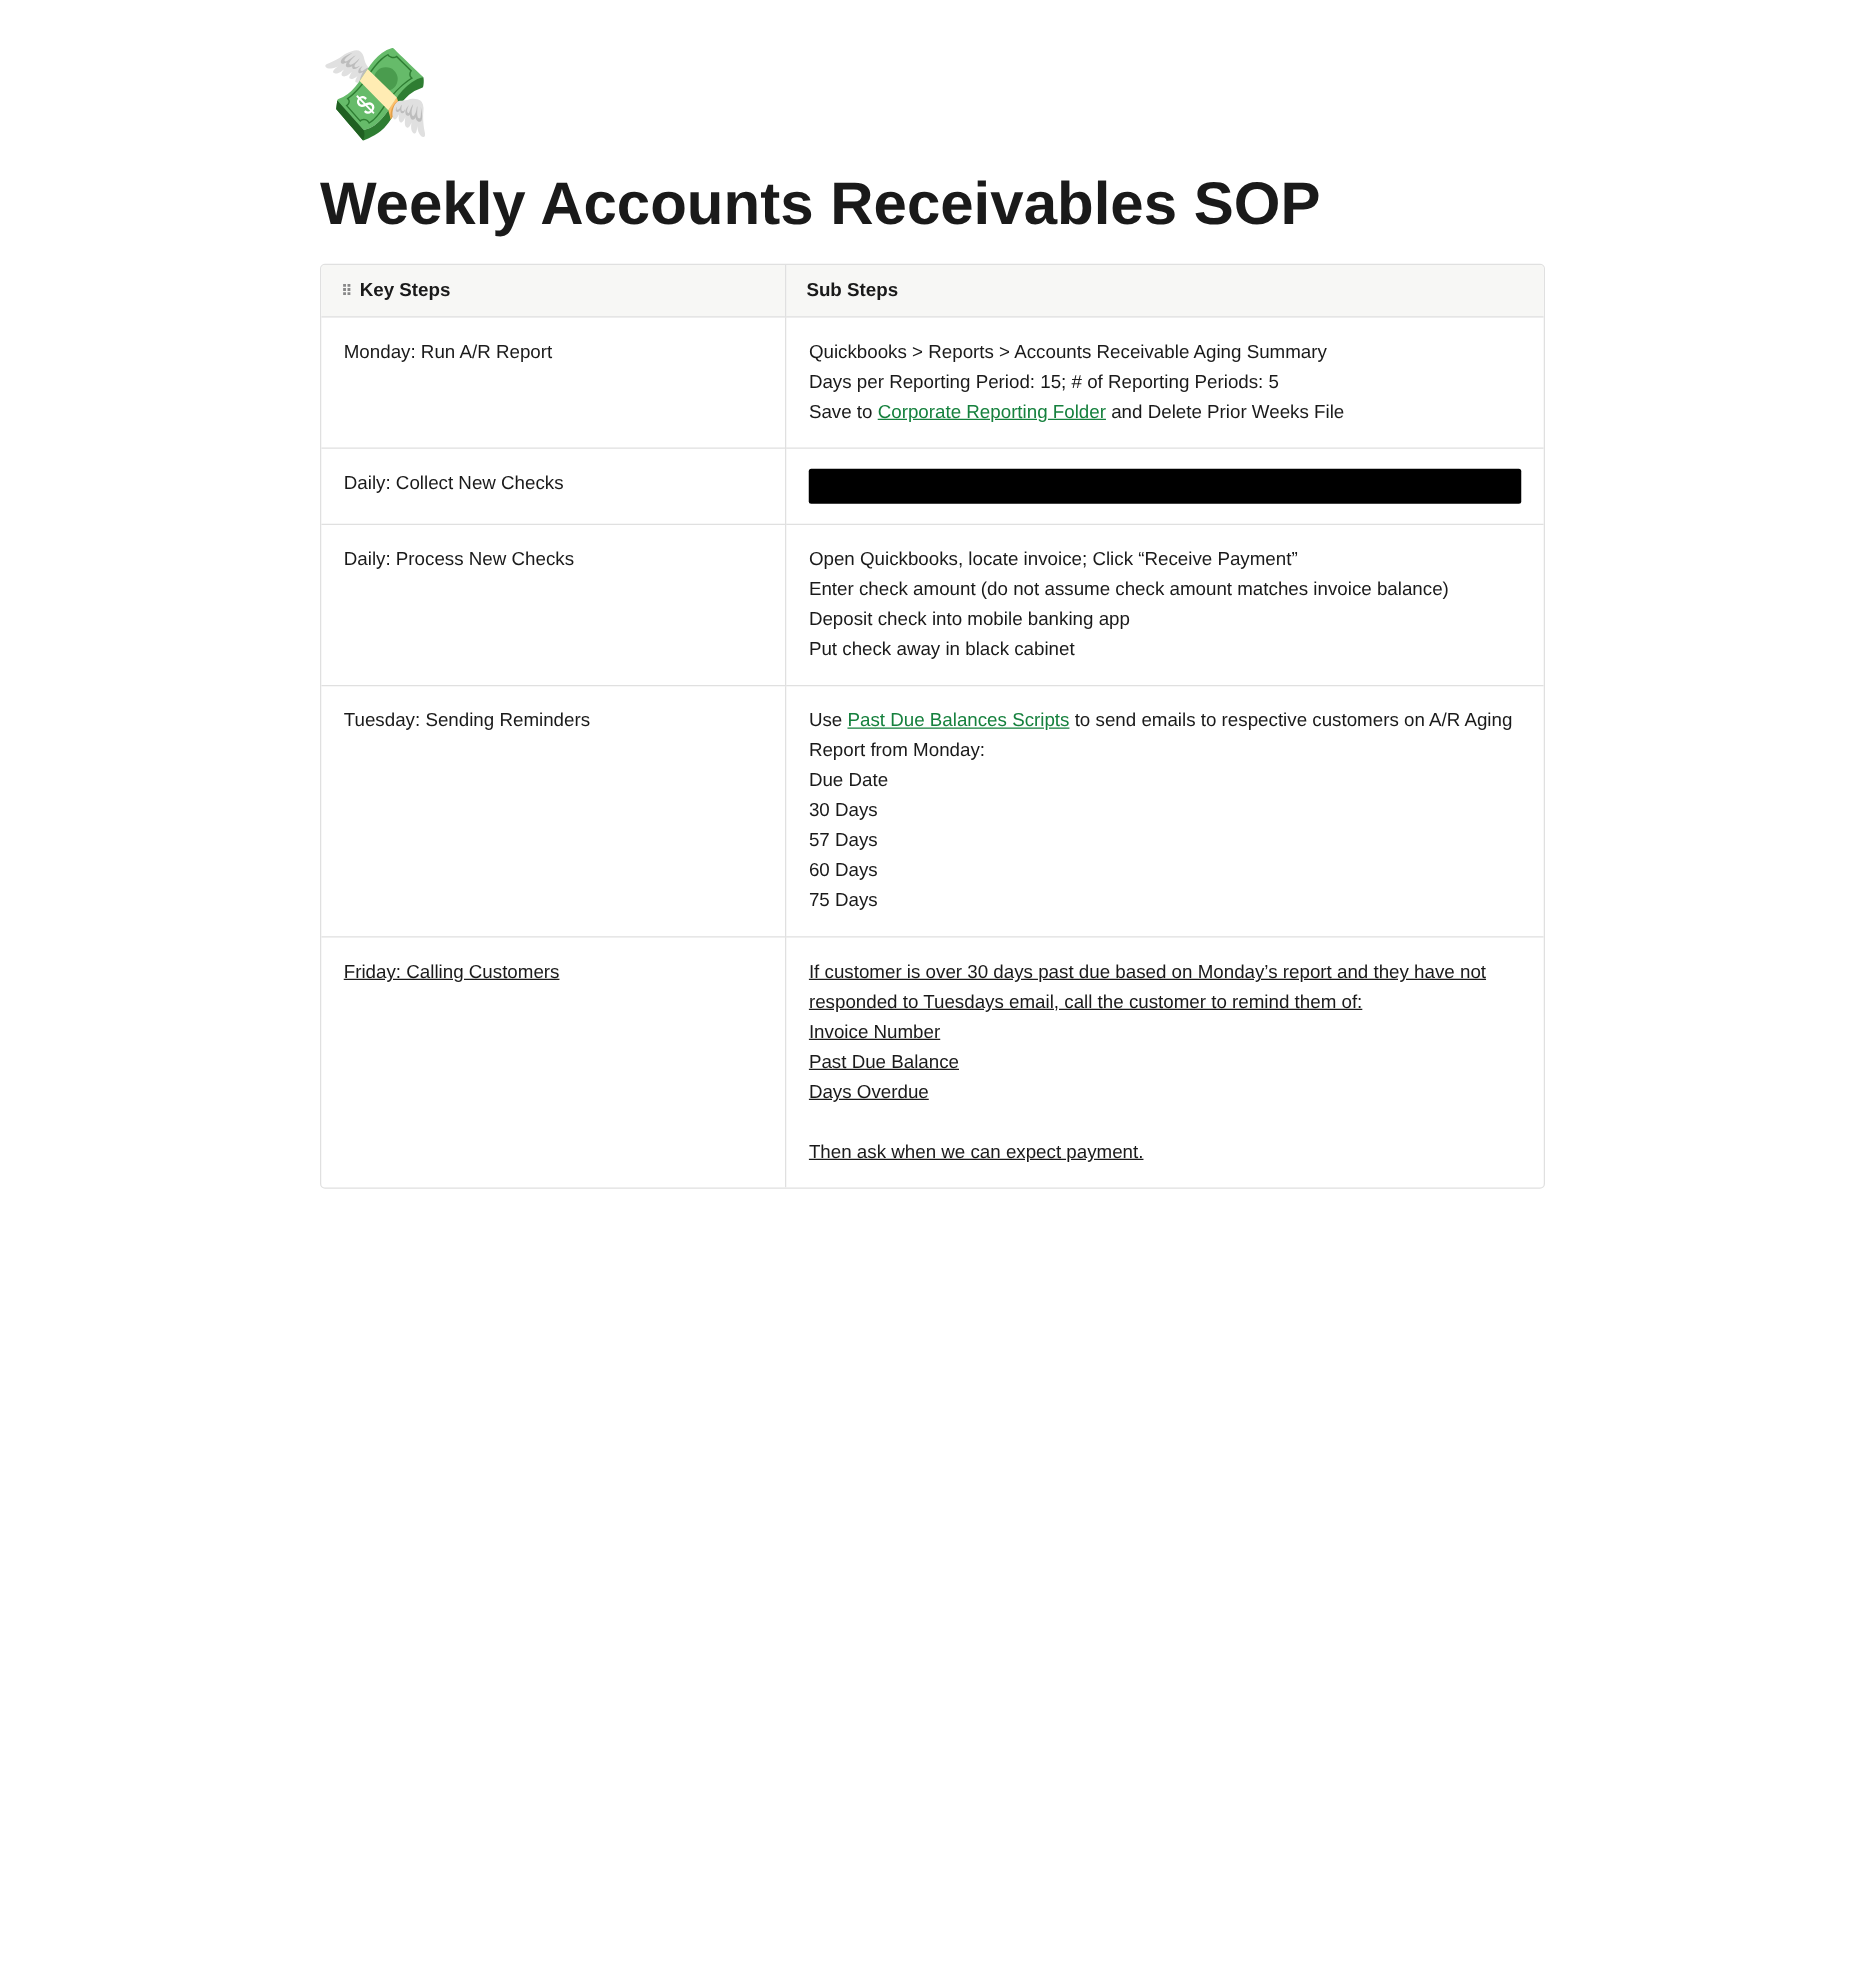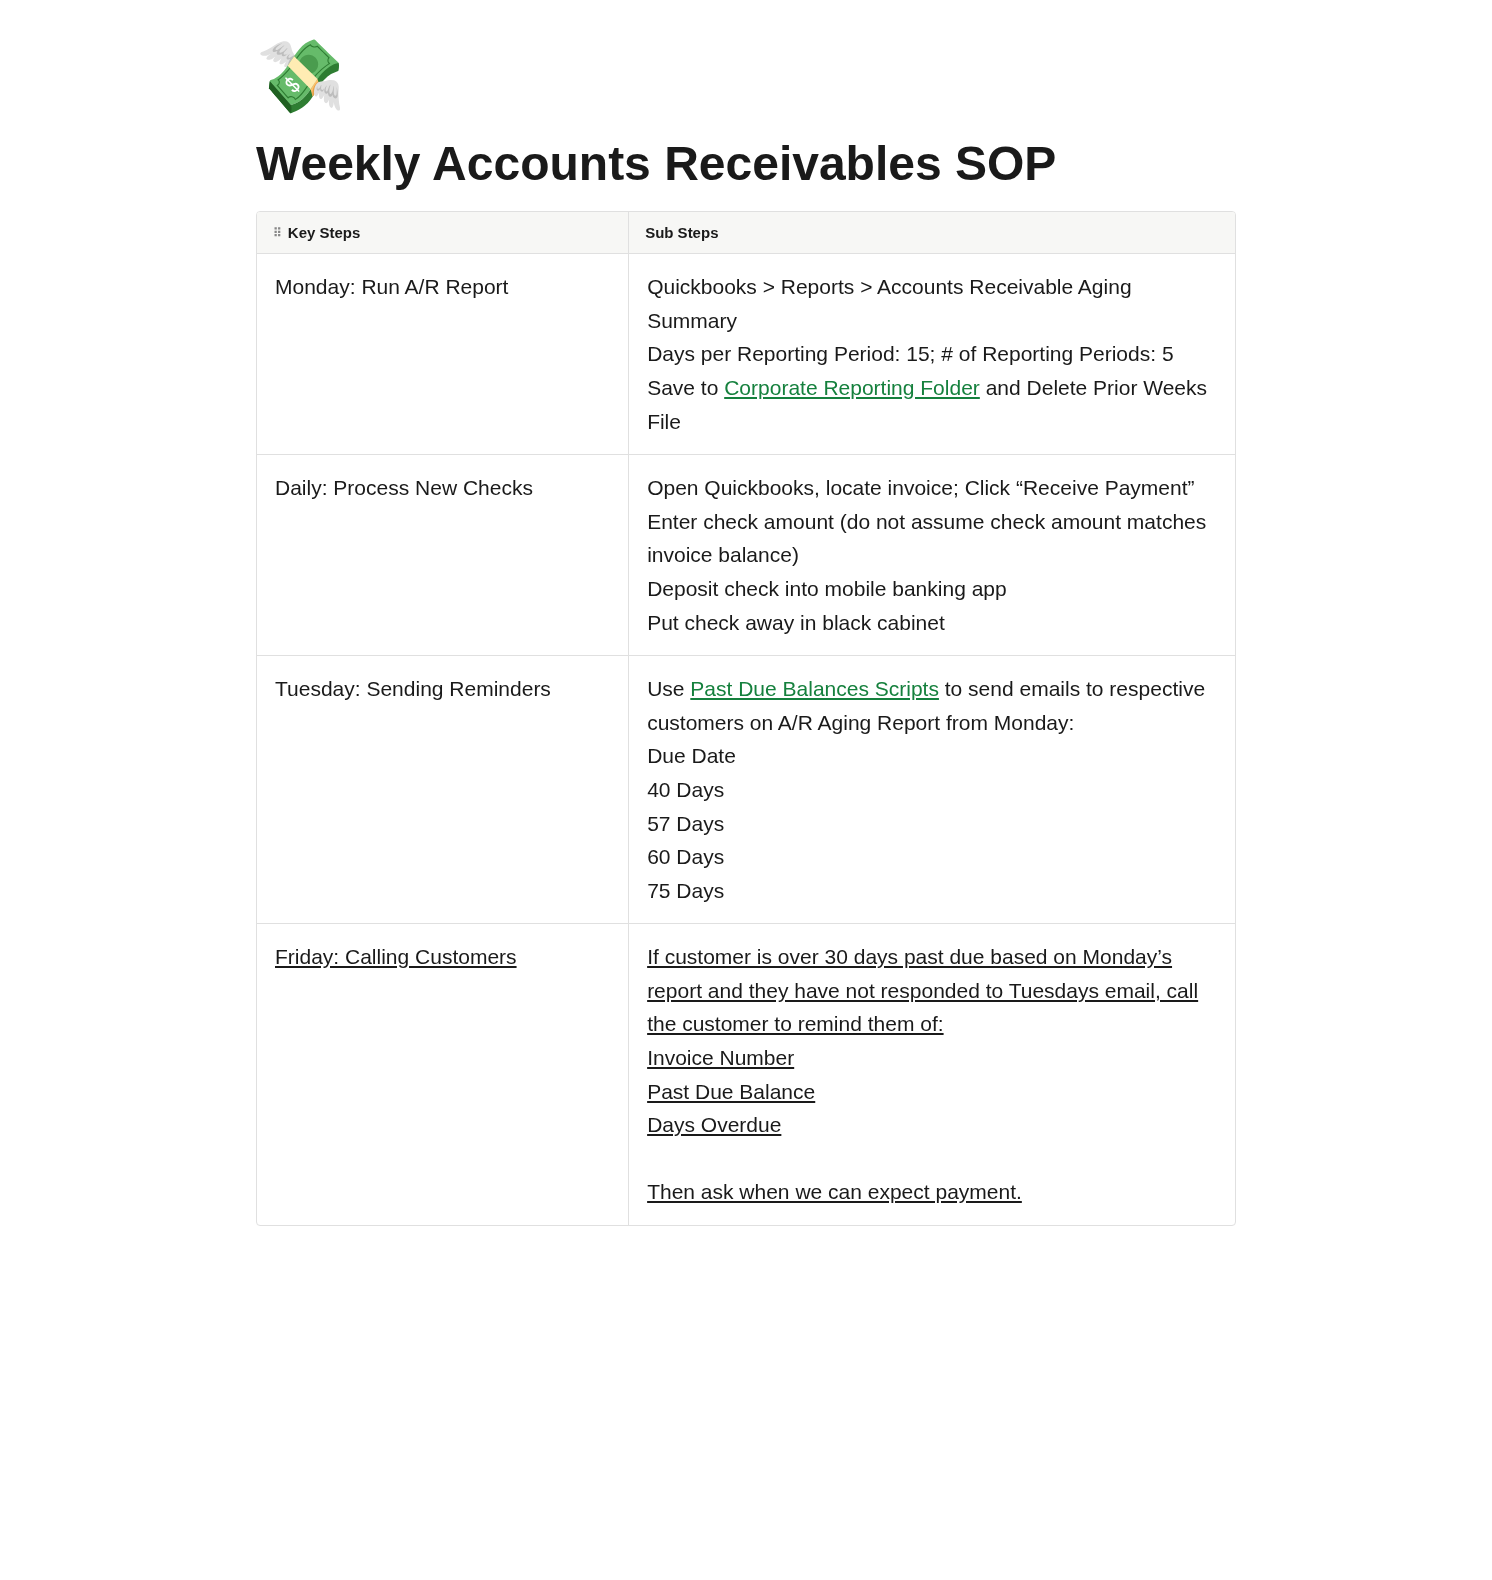--- a/index.html
+++ b/index.html
@@ -63,21 +63,21 @@
       border-right: 1px solid #e0e0e0;
     }
 
     th:last-child {
       width: 62%;
     }
 
     td {
       padding: 16px 18px;
       vertical-align: top;
-      font-size: 21px;
+      font-size: 15px;
       line-height: 1.6;
       color: #1a1a1a;
       border-bottom: 1px solid #e0e0e0;
     }
 
     td:first-child {
       border-right: 1px solid #e0e0e0;
       font-weight: 400;
     }
 
@@ -126,34 +126,40 @@
     <tbody id="table-body">
     <tr>
           <td style="position: relative;"><span>Monday: Run A/R Report</span></td>
           <td>
             <p>Quickbooks &gt; Reports &gt; Accounts Receivable Aging Summary</p>
             <p>Days per Reporting Period: 15; # of Reporting Periods: 5</p>
             <p>Save to <span class="link-text">Corporate Reporting Folder</span> and Delete Prior Weeks File</p>
           </td>
         </tr>
         <tr>
+          <td style="position: relative;"><span>Daily: Collect New Checks</span></td>
+          <td>
+            <span class="redacted-block"></span>
+          </td>
+        </tr>
+        <tr>
           <td style="position: relative;"><span>Daily: Process New Checks</span></td>
           <td>
             <p>Open Quickbooks, locate invoice; Click “Receive Payment”</p>
             <p>Enter check amount (do not assume check amount matches invoice balance)</p>
             <p>Deposit check into mobile banking app</p>
             <p>Put check away in black cabinet</p>
           </td>
         </tr>
         <tr>
           <td style="position: relative;"><span>Tuesday: Sending Reminders</span></td>
           <td>
             <p>Use <span class="link-text">Past Due Balances Scripts</span> to send emails to respective customers on A/R Aging Report from Monday:</p>
             <p>Due Date</p>
-            <p>40 Days</p>
+            <p>30 Days</p>
             <p>57 Days</p>
             <p>60 Days</p>
             <p>75 Days</p>
           </td>
         </tr>
         <tr>
           <td style="position: relative;"><span>Friday: Calling Customers</span></td>
           <td><p>If customer is over 30 days past due based on Monday’s report and they have not responded to Tuesdays email, call the customer to remind them of:</p><p>Invoice Number</p><p>Past Due Balance</p><p>Days Overdue</p><br><p>Then ask when we can expect payment.</p></td>
         </tr>
       </tbody>

